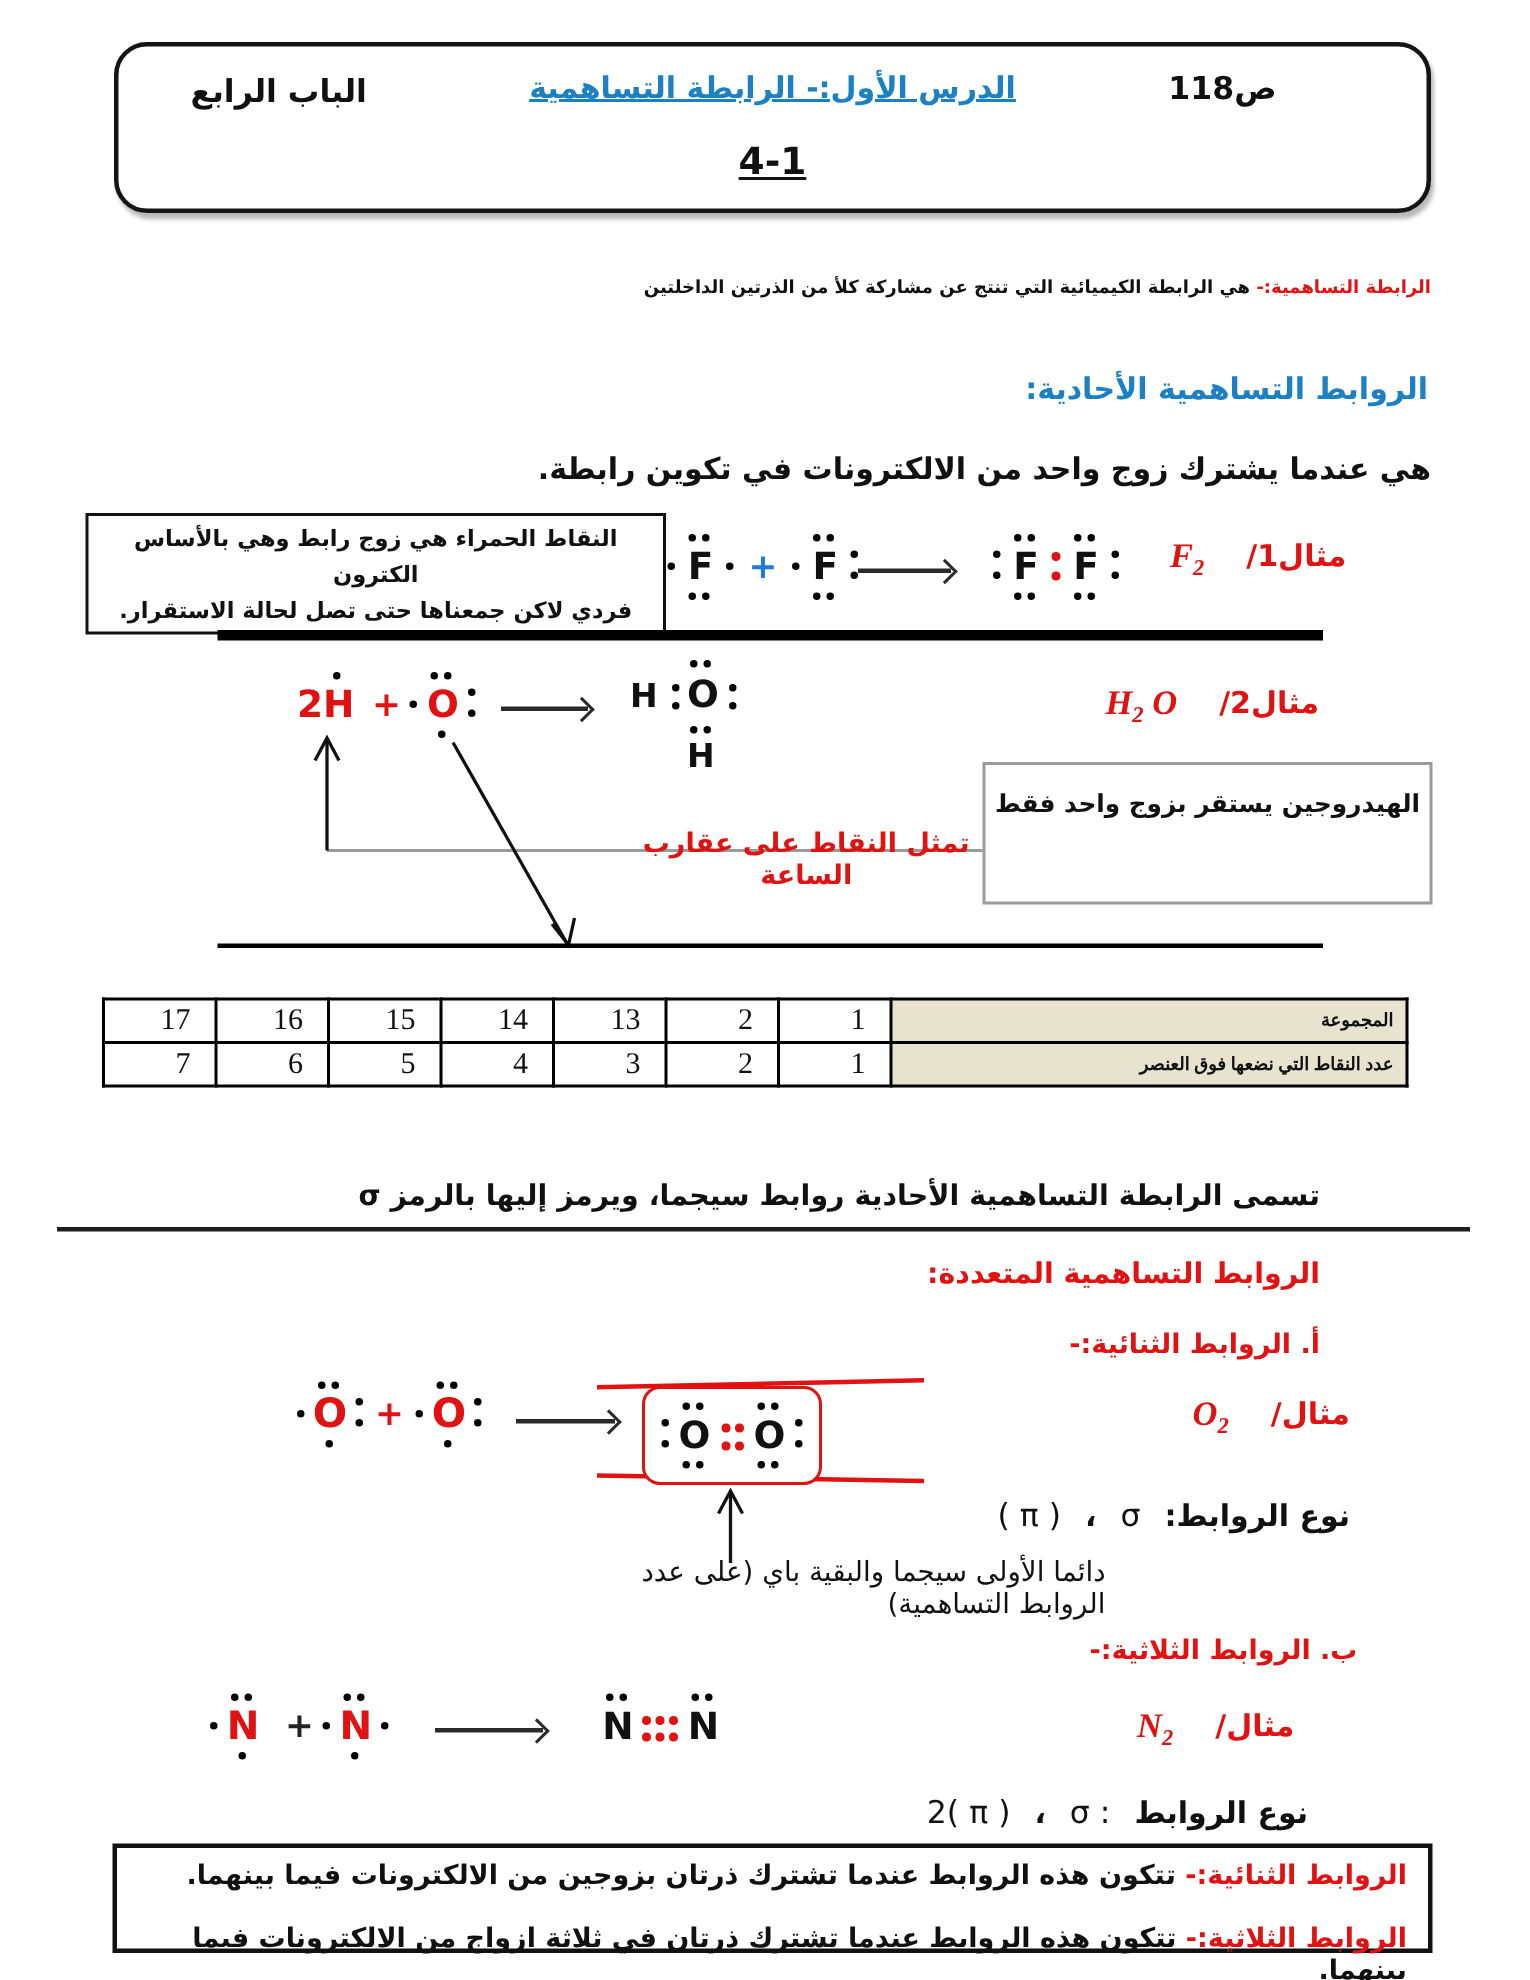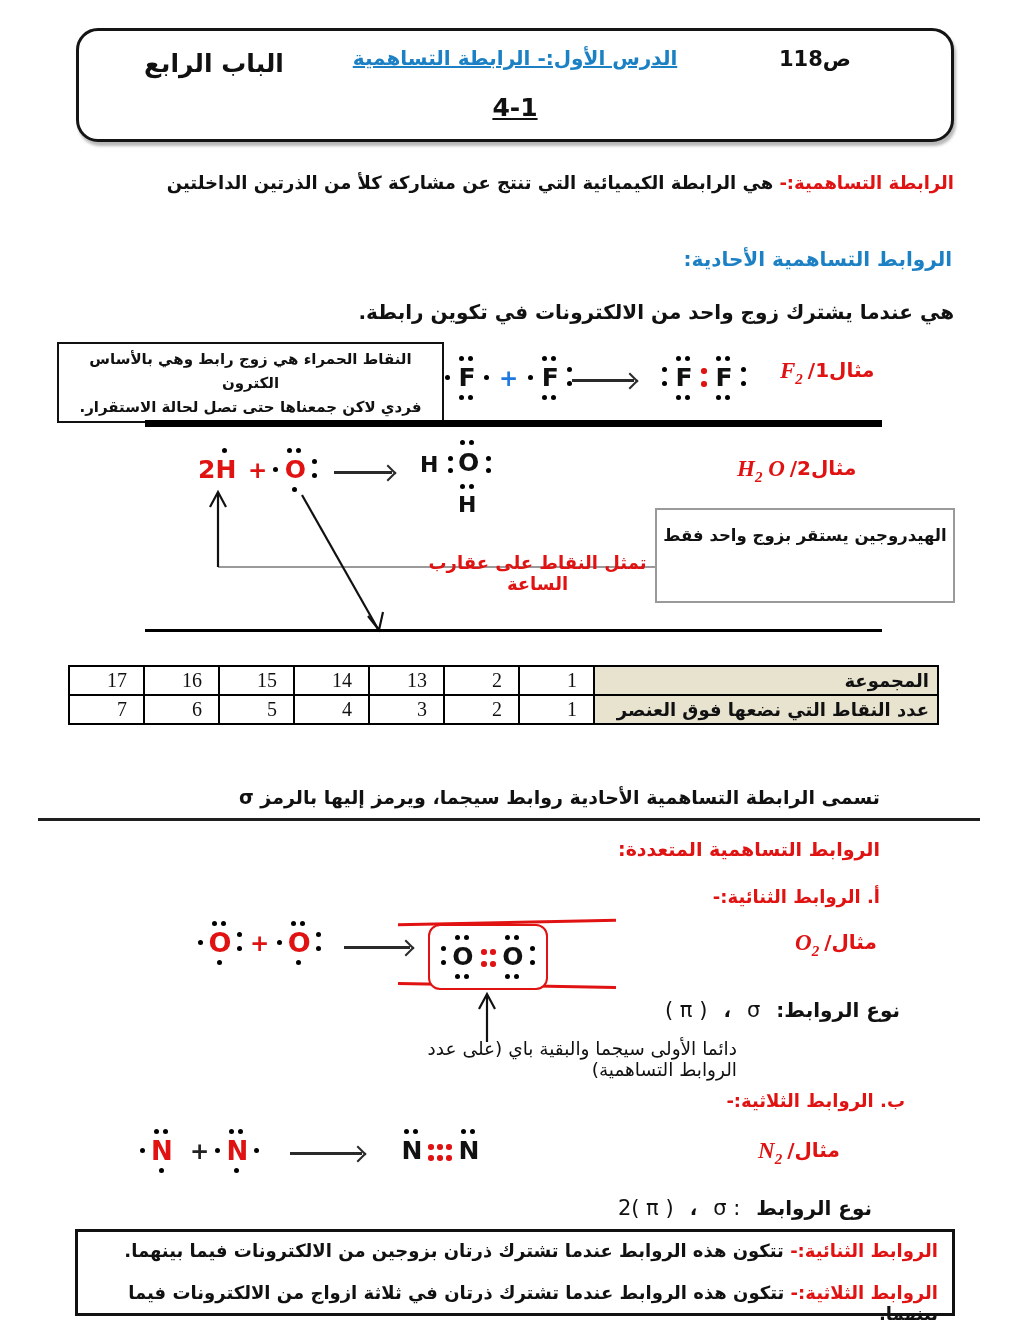--- a/index.html
+++ b/index.html
@@ -8,26 +8,26 @@
   .abs{position:absolute;}
   .rtl{direction:rtl;unicode-bidi:embed;}
   .red{color:#e01212;}
 
   
   .hbox{left:76px;top:28px;width:872px;height:108px;border:3.5px solid #151515;
         border-radius:22px;box-shadow:2px 4px 3px rgba(0,0,0,.28);background:#fff;}
   .h-page{position:absolute;right:100px;top:16px;font-weight:bold;font-size:21px;}
   .h-title{position:absolute;left:0;right:0;top:15px;text-align:center;font-weight:bold;
            font-size:20px;color:#1b80c4;text-decoration:underline;}
-  .h-chap{position:absolute;left:65px;top:18px;font-weight:bold;font-size:25px;}
+  .h-chap{position:absolute;left:48px;top:18px;font-weight:bold;font-size:21px;}
   .h-sec{position:absolute;left:0;right:0;top:62px;text-align:center;font-weight:bold;
          font-size:25px;text-decoration:underline;}
 
   
-  .def1{right:66px;top:172px;width:845px;text-align:right;font-weight:bold;font-size:18px;}
+  .def1{right:66px;top:184px;width:845px;text-align:right;font-weight:bold;font-size:12px;}
   .def2{right:80px;top:209px;width:845px;text-align:right;font-weight:bold;font-size:17px;}
   .hblue{right:68px;top:247px;font-weight:bold;font-size:20px;color:#1b80c4;}
   .desc{right:66px;top:300px;font-weight:bold;font-size:20px;}
 
   
   .callout1{left:57px;top:342px;width:383px;height:77px;border:2.5px solid #111;
             display:flex;flex-direction:column;justify-content:center;text-align:center;
             font-weight:bold;font-size:15px;line-height:1.6;}
   .callout2{left:655px;top:508px;width:300px;height:95px;border:2px solid #9a9a9a;
             display:flex;flex-direction:column;justify-content:flex-start;text-align:center;
@@ -50,57 +50,57 @@
   .bond6{position:relative;width:29px;height:30px;}
   .bond4 i,.bond6 i{position:absolute;width:5.5px;height:5.5px;border-radius:50%;background:#e01212;}
   .plus{font-weight:bold;font-size:23px;line-height:30px;}
 
   
   .rarw{position:absolute;height:2.5px;background:#2a2a2a;}
   .rarw::after{content:"";position:absolute;right:-2px;top:-4.2px;width:10px;height:10px;
                border-top:2.6px solid #2a2a2a;border-right:2.6px solid #2a2a2a;transform:rotate(45deg);}
 
   
-  .exlabel{display:flex;align-items:flex-start;gap:5px;direction:ltr;text-align:right;}
+  .exlabel{display:flex;align-items:flex-start;gap:28px;direction:ltr;text-align:right;}
   .formula{font-family:"Liberation Serif",serif;font-style:italic;font-weight:bold;
            color:#e01212;font-size:23px;}
   .formula sub{font-size:15px;}
   .exword{font-weight:bold;color:#e01212;font-size:20px;direction:ltr;display:inline-flex;}
 
   .thick{left:145px;top:420px;width:737px;height:7px;background:#000;}
   .thin{left:145px;top:629px;width:737px;height:2.5px;background:#000;}
   .divider{left:38px;top:818px;width:942px;height:3px;background:#1f1f1f;}
 
   .clocknote{left:395px;top:552px;width:285px;color:#e01212;font-weight:bold;font-size:18px;
              text-align:center;}
 
   
   .gtable{left:68px;top:665px;border-collapse:collapse;direction:rtl;}
   .gtable td{border:2px solid #000;height:29px;box-sizing:border-box;margin-left:20px;}
-  .gtable .lbl{width:344px;background:#e7e3cf;font-weight:bold;font-size:18px;
-               text-align:right;padding-right:8px;}
+  .gtable .lbl{width:344px;background:#e7e3cf;font-weight:bold;font-size:12px;
+               text-align:right;padding-right:8px;font-family:Liberation Serif, serif;}
   .gtable .num{width:75px;text-align:right;padding-right:16px;
                font-family:"Liberation Serif",serif;font-size:20px;}
 
   .signote{right:140px;top:786px;font-weight:bold;font-size:19px;}
   .hmult{right:140px;top:838px;font-weight:bold;font-size:19px;color:#e01212;}
   .hdouble{right:140px;top:886px;font-weight:bold;font-size:18px;color:#e01212;}
   .htriple{right:115px;top:1090px;font-weight:bold;font-size:18px;color:#e01212;}
 
   .redframe{left:428px;top:924px;width:116px;height:62px;border:2.5px solid #e01212;
             border-radius:12px;display:flex;align-items:center;justify-content:center;gap:3px;
             background:#fff;}
   .redline{height:3px;background:#e01212;}
 
   .bondtype{display:flex;direction:ltr;align-items:baseline;gap:16px;font-size:20px;}
   .bondtype .sym{font-size:21px;}
   .bondtype .ar{font-weight:bold;direction:rtl;}
   .noteo2{left:385px;top:1038px;width:352px;text-align:right;font-size:18.5px;}
 
-  .fbox{left:75px;top:1229px;width:880px;height:87px;border:3px solid #111;box-sizing:border-box;}
+  .fbox{left:75px;top:1229px;width:880px;height:73px;border:3px solid #111;box-sizing:border-box;}
   .fline{position:absolute;right:14px;width:845px;text-align:right;font-weight:bold;font-size:18px;}
 </style>
 </head>
 <body>
 
 <div class="page">
 
   <div class="abs hbox">
     <div class="h-page">ص118</div>
     <div class="h-title">الدرس الأول:- الرابطة التساهمية</div>

